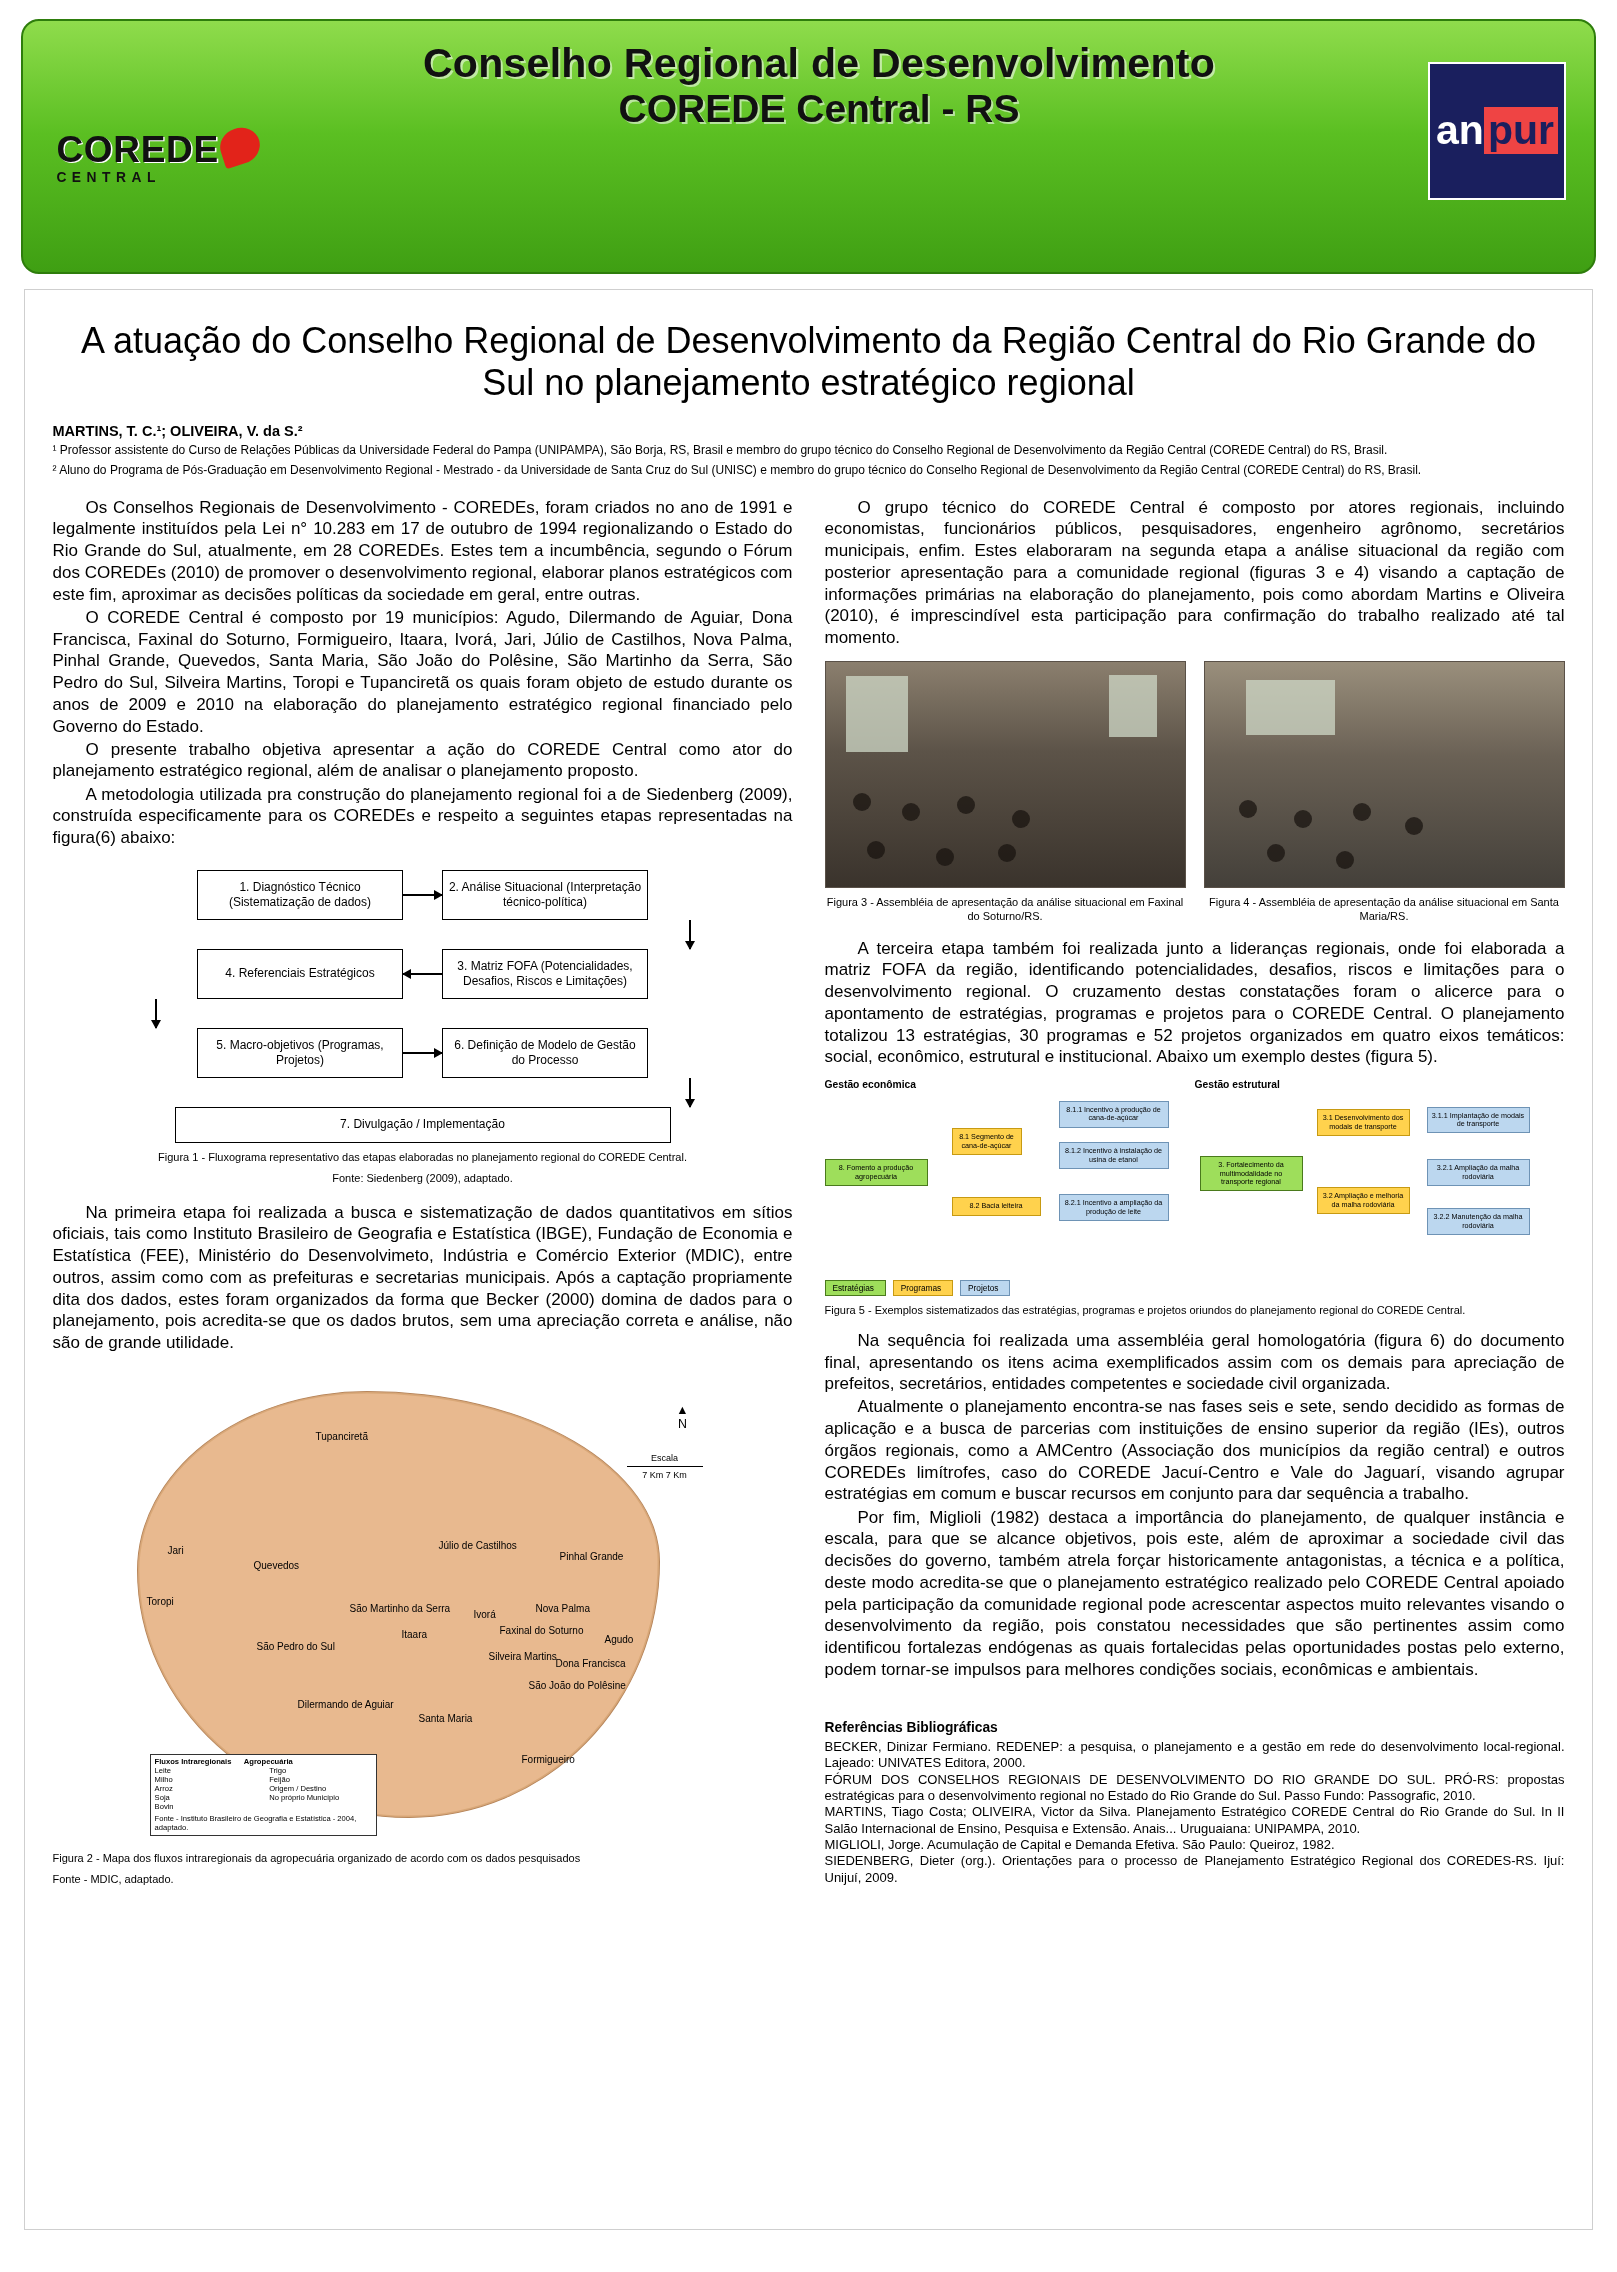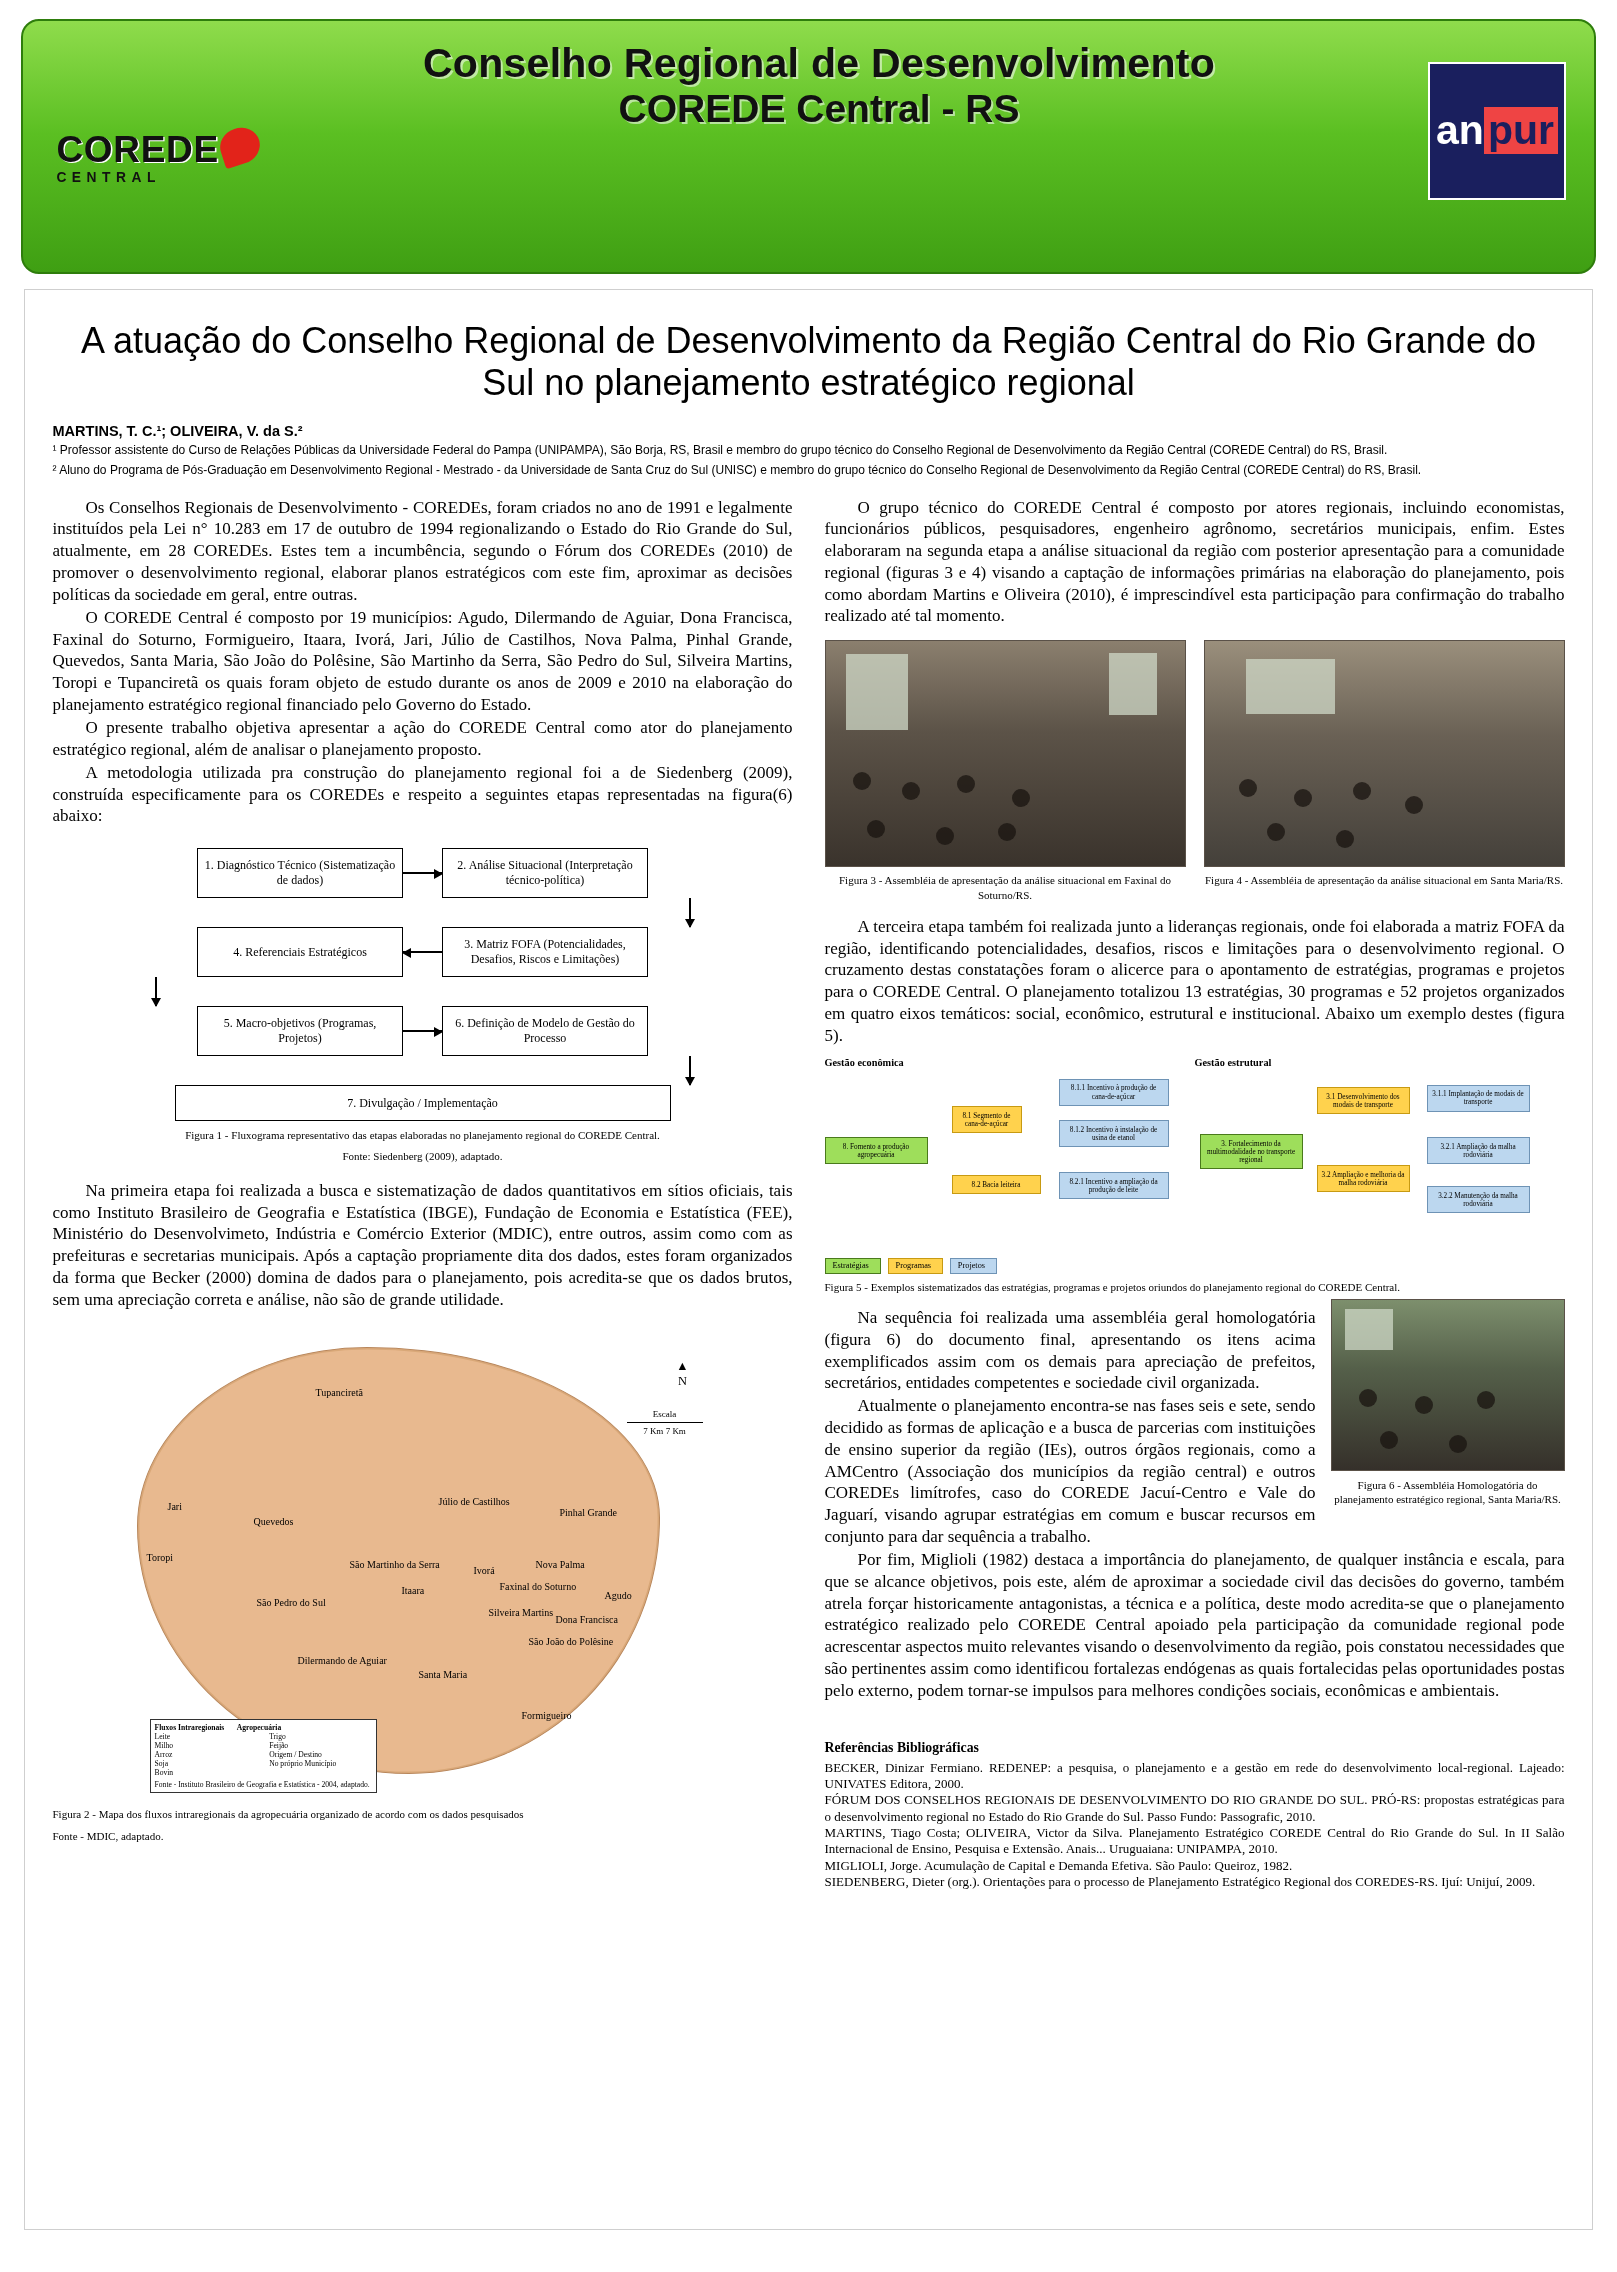--- a/index.html
+++ b/index.html
@@ -85,21 +85,21 @@
     line-height: 1.18;
     color: #000;
   }
   .authors { font-size: 14.5px; font-weight: bold; margin: 0 0 4.1px 0; }
   .affil { font-size: 12px; line-height: 1.32; margin: 0 0 4.1px 0; text-align: justify;}
   .cols {
     display: flex;
     gap: 32px;
     margin-top: 18px;
   }
-  .col { width: 50%; font-family: Liberation Serif, serif; }
+  .col { width: 50%; }
   p.body {
     font-size: 17px;
     line-height: 1.28;
     text-align: justify;
     margin: 0 0 0 0;
     text-indent: 33px;
   }
   p.body + p.body { margin-top: 1.4px; }
   
   .flow { margin: 21px 0 0 0; }
@@ -392,31 +392,20 @@
             <div class="node n-blue" style="left:602px; top:114px; width:103px;">3.2.2 Manutenção da malha rodoviária</div>
           </div>
           <div class="legend5">
             <span class="lg-green">Estratégias</span>
             <span class="lg-yellow">Programas</span>
             <span class="lg-blue">Projetos</span>
           </div>
           <div class="fig-cap left">Figura 5 - Exemplos sistematizados das estratégias, programas e projetos oriundos do planejamento regional do COREDE Central.</div>
         </div>
 
-        <div class="wrapfig">
-          <div class="photo p6">
-            <div class="win" style="left:13.8px;top:9.6px;width:48px;height:41px;"></div>
-            <div class="head" style="left:27.5px;top:89px;"></div>
-            <div class="head" style="left:83px;top:96px;"></div>
-            <div class="head" style="left:145px;top:91px;"></div>
-            <div class="head" style="left:48px;top:131px;"></div>
-            <div class="head" style="left:117px;top:135px;"></div>
-          </div>
-          <div class="fig-cap">Figura 6 - Assembléia Homologatória do planejamento estratégico regional, Santa Maria/RS.</div>
-        </div>
 
         <p class="body" style="margin-top:12.4px;">Na sequência foi realizada uma assembléia geral homologatória (figura 6) do documento final, apresentando os itens acima exemplificados assim com os demais para apreciação de prefeitos, secretários, entidades competentes e sociedade civil organizada.</p>
         <p class="body">Atualmente o planejamento encontra-se nas fases seis e sete, sendo decidido as formas de aplicação e a busca de parcerias com instituições de ensino superior da região (IEs), outros órgãos regionais, como a AMCentro (Associação dos municípios da região central) e outros COREDEs limítrofes, caso do COREDE Jacuí-Centro e Vale do Jaguarí, visando agrupar estratégias em comum e buscar recursos em conjunto para dar sequência a trabalho.</p>
         <p class="body">Por fim, Miglioli (1982) destaca a importância do planejamento, de qualquer instância e escala, para que se alcance objetivos, pois este, além de aproximar a sociedade civil das decisões do governo, também atrela forçar historicamente antagonistas, a técnica e a política, deste modo acredita-se que o planejamento estratégico realizado pelo COREDE Central apoiado pela participação da comunidade regional pode acrescentar aspectos muito relevantes visando o desenvolvimento da região, pois constatou necessidades que são pertinentes assim como identificou fortalezas endógenas as quais fortalecidas pelas oportunidades postas pelo externo, podem tornar-se impulsos para melhores condições sociais, econômicas e ambientais.</p>
 
         <div class="refs">
           <h3>Referências Bibliográficas</h3>
           <p>BECKER, Dinizar Fermiano. REDENEP: a pesquisa, o planejamento e a gestão em rede do desenvolvimento local-regional. Lajeado: UNIVATES Editora, 2000.</p>
           <p>FÓRUM DOS CONSELHOS REGIONAIS DE DESENVOLVIMENTO DO RIO GRANDE DO SUL. PRÓ-RS: propostas estratégicas para o desenvolvimento regional no Estado do Rio Grande  do Sul. Passo Fundo: Passografic, 2010.</p>
           <p>MARTINS, Tiago Costa; OLIVEIRA, Victor da Silva. Planejamento Estratégico COREDE Central do Rio Grande do Sul. In II Salão Internacional de Ensino, Pesquisa e Extensão. Anais... Uruguaiana: UNIPAMPA, 2010.</p>

